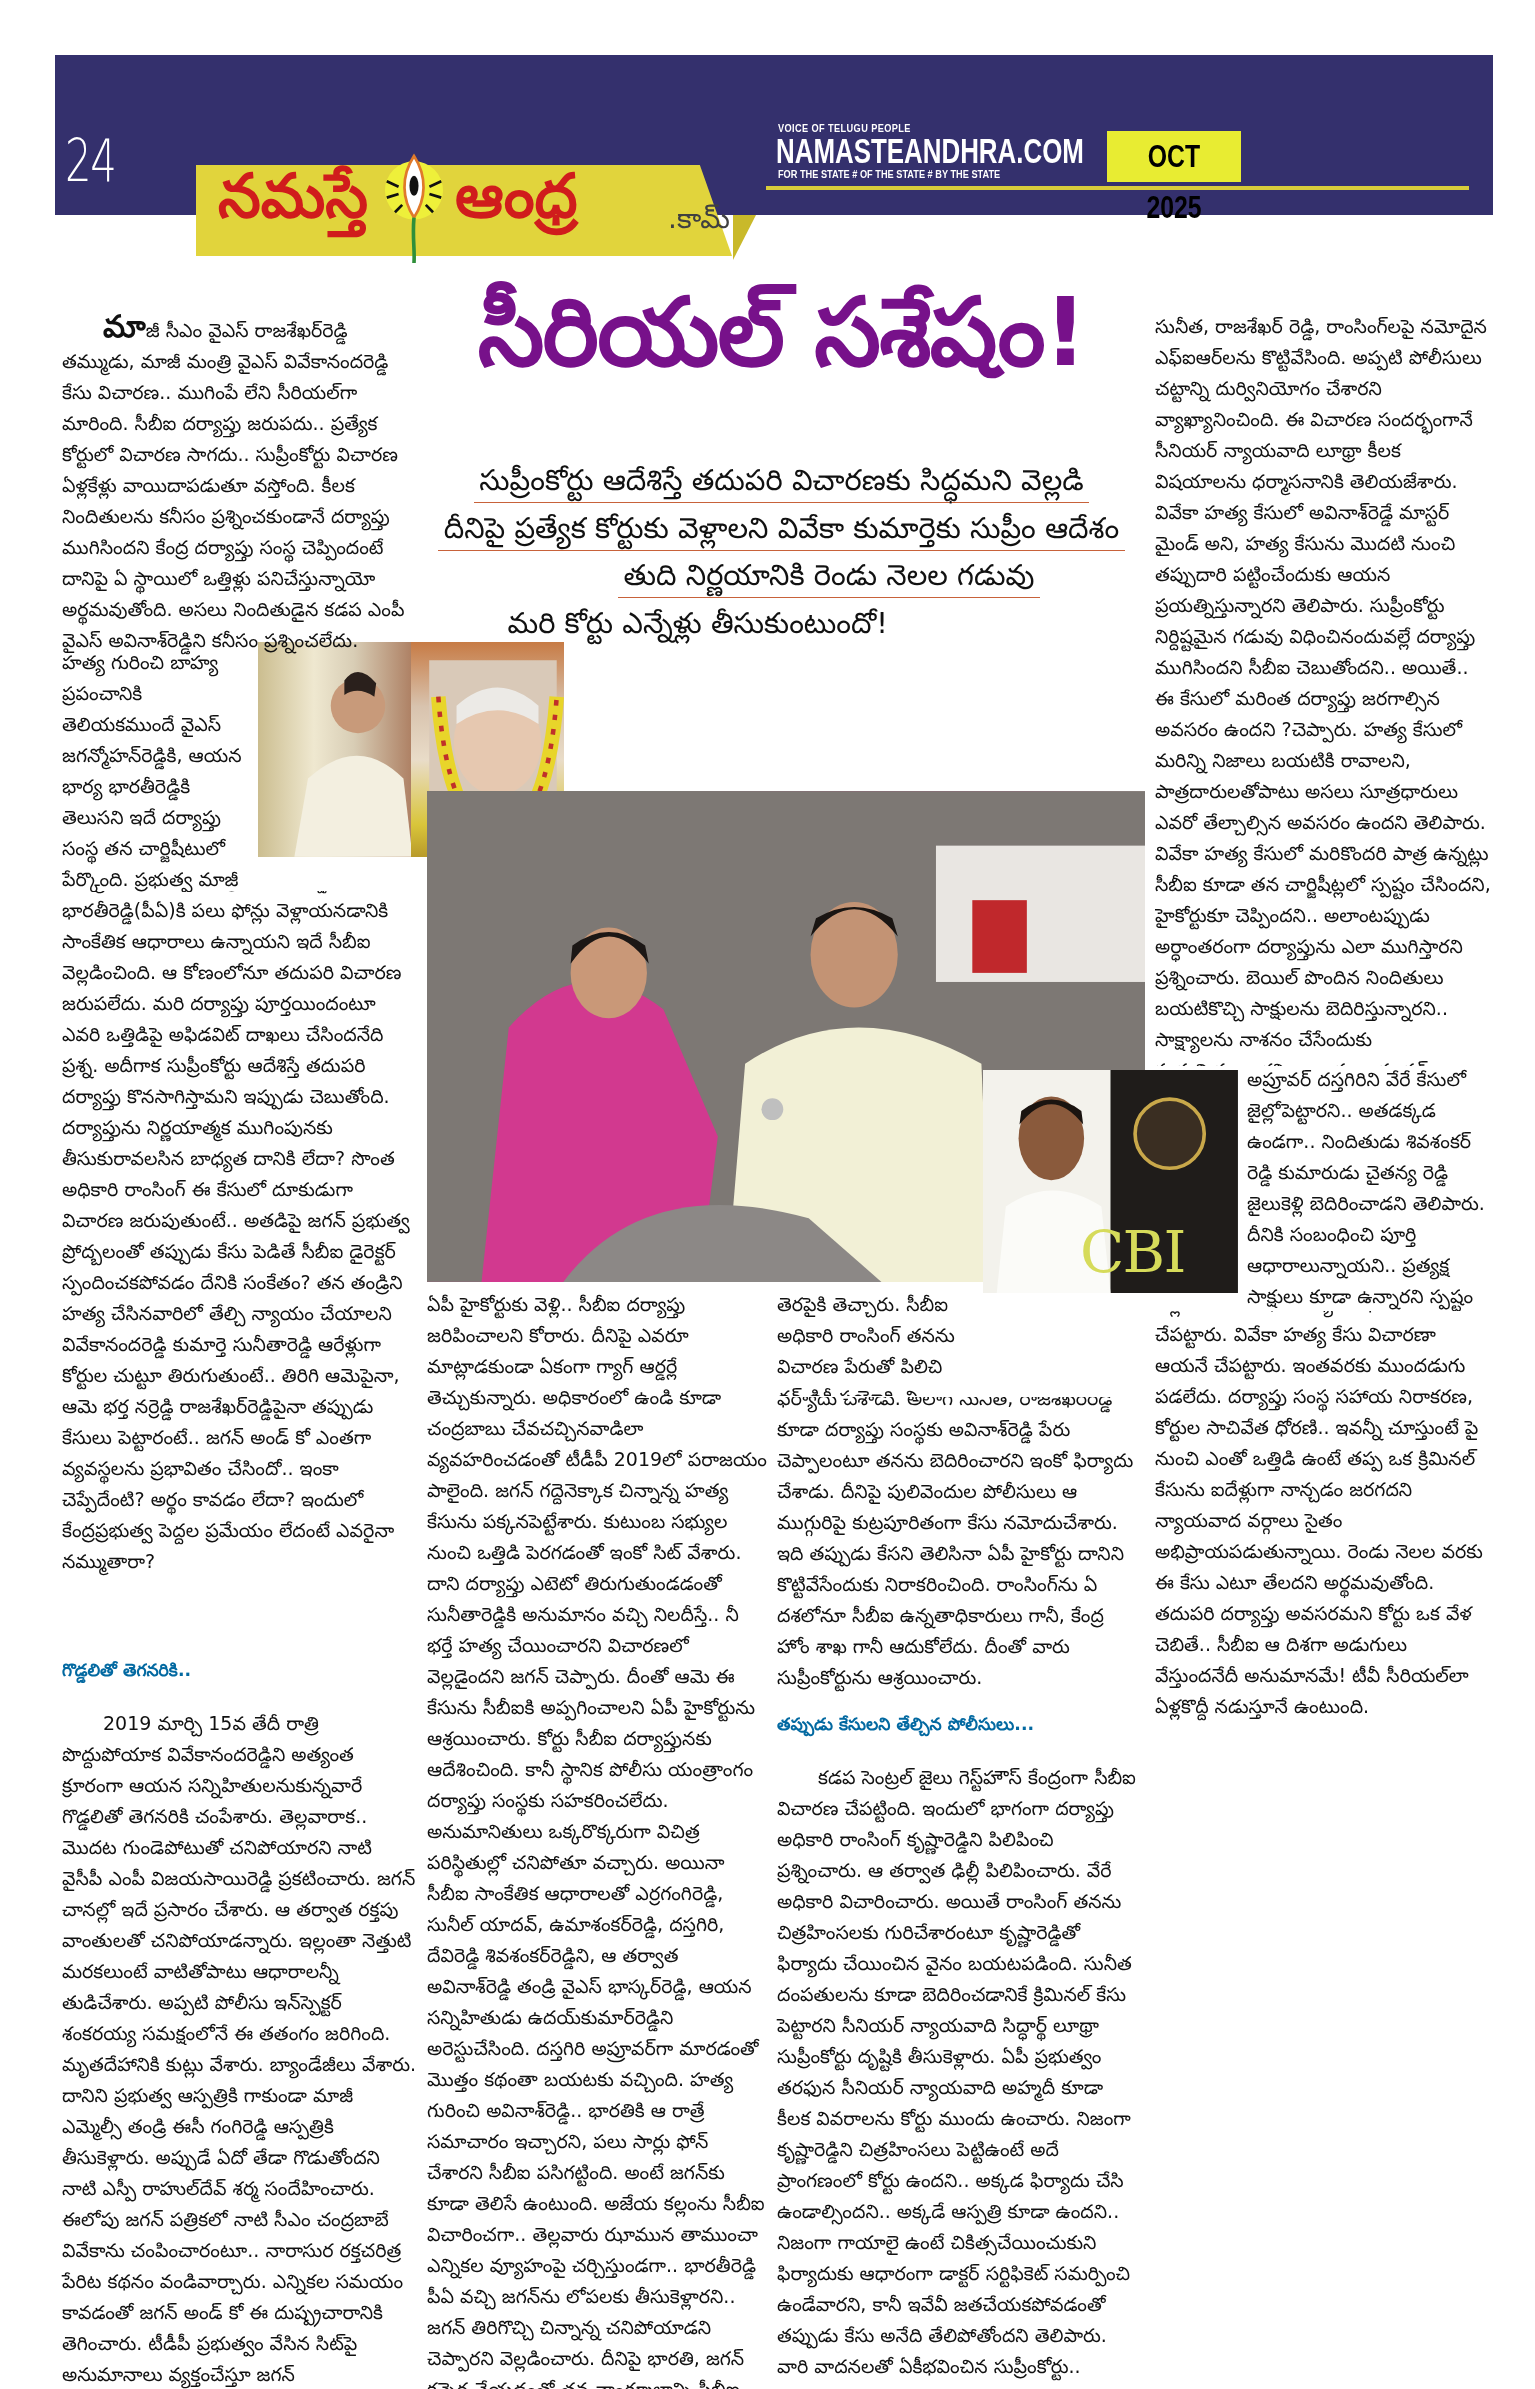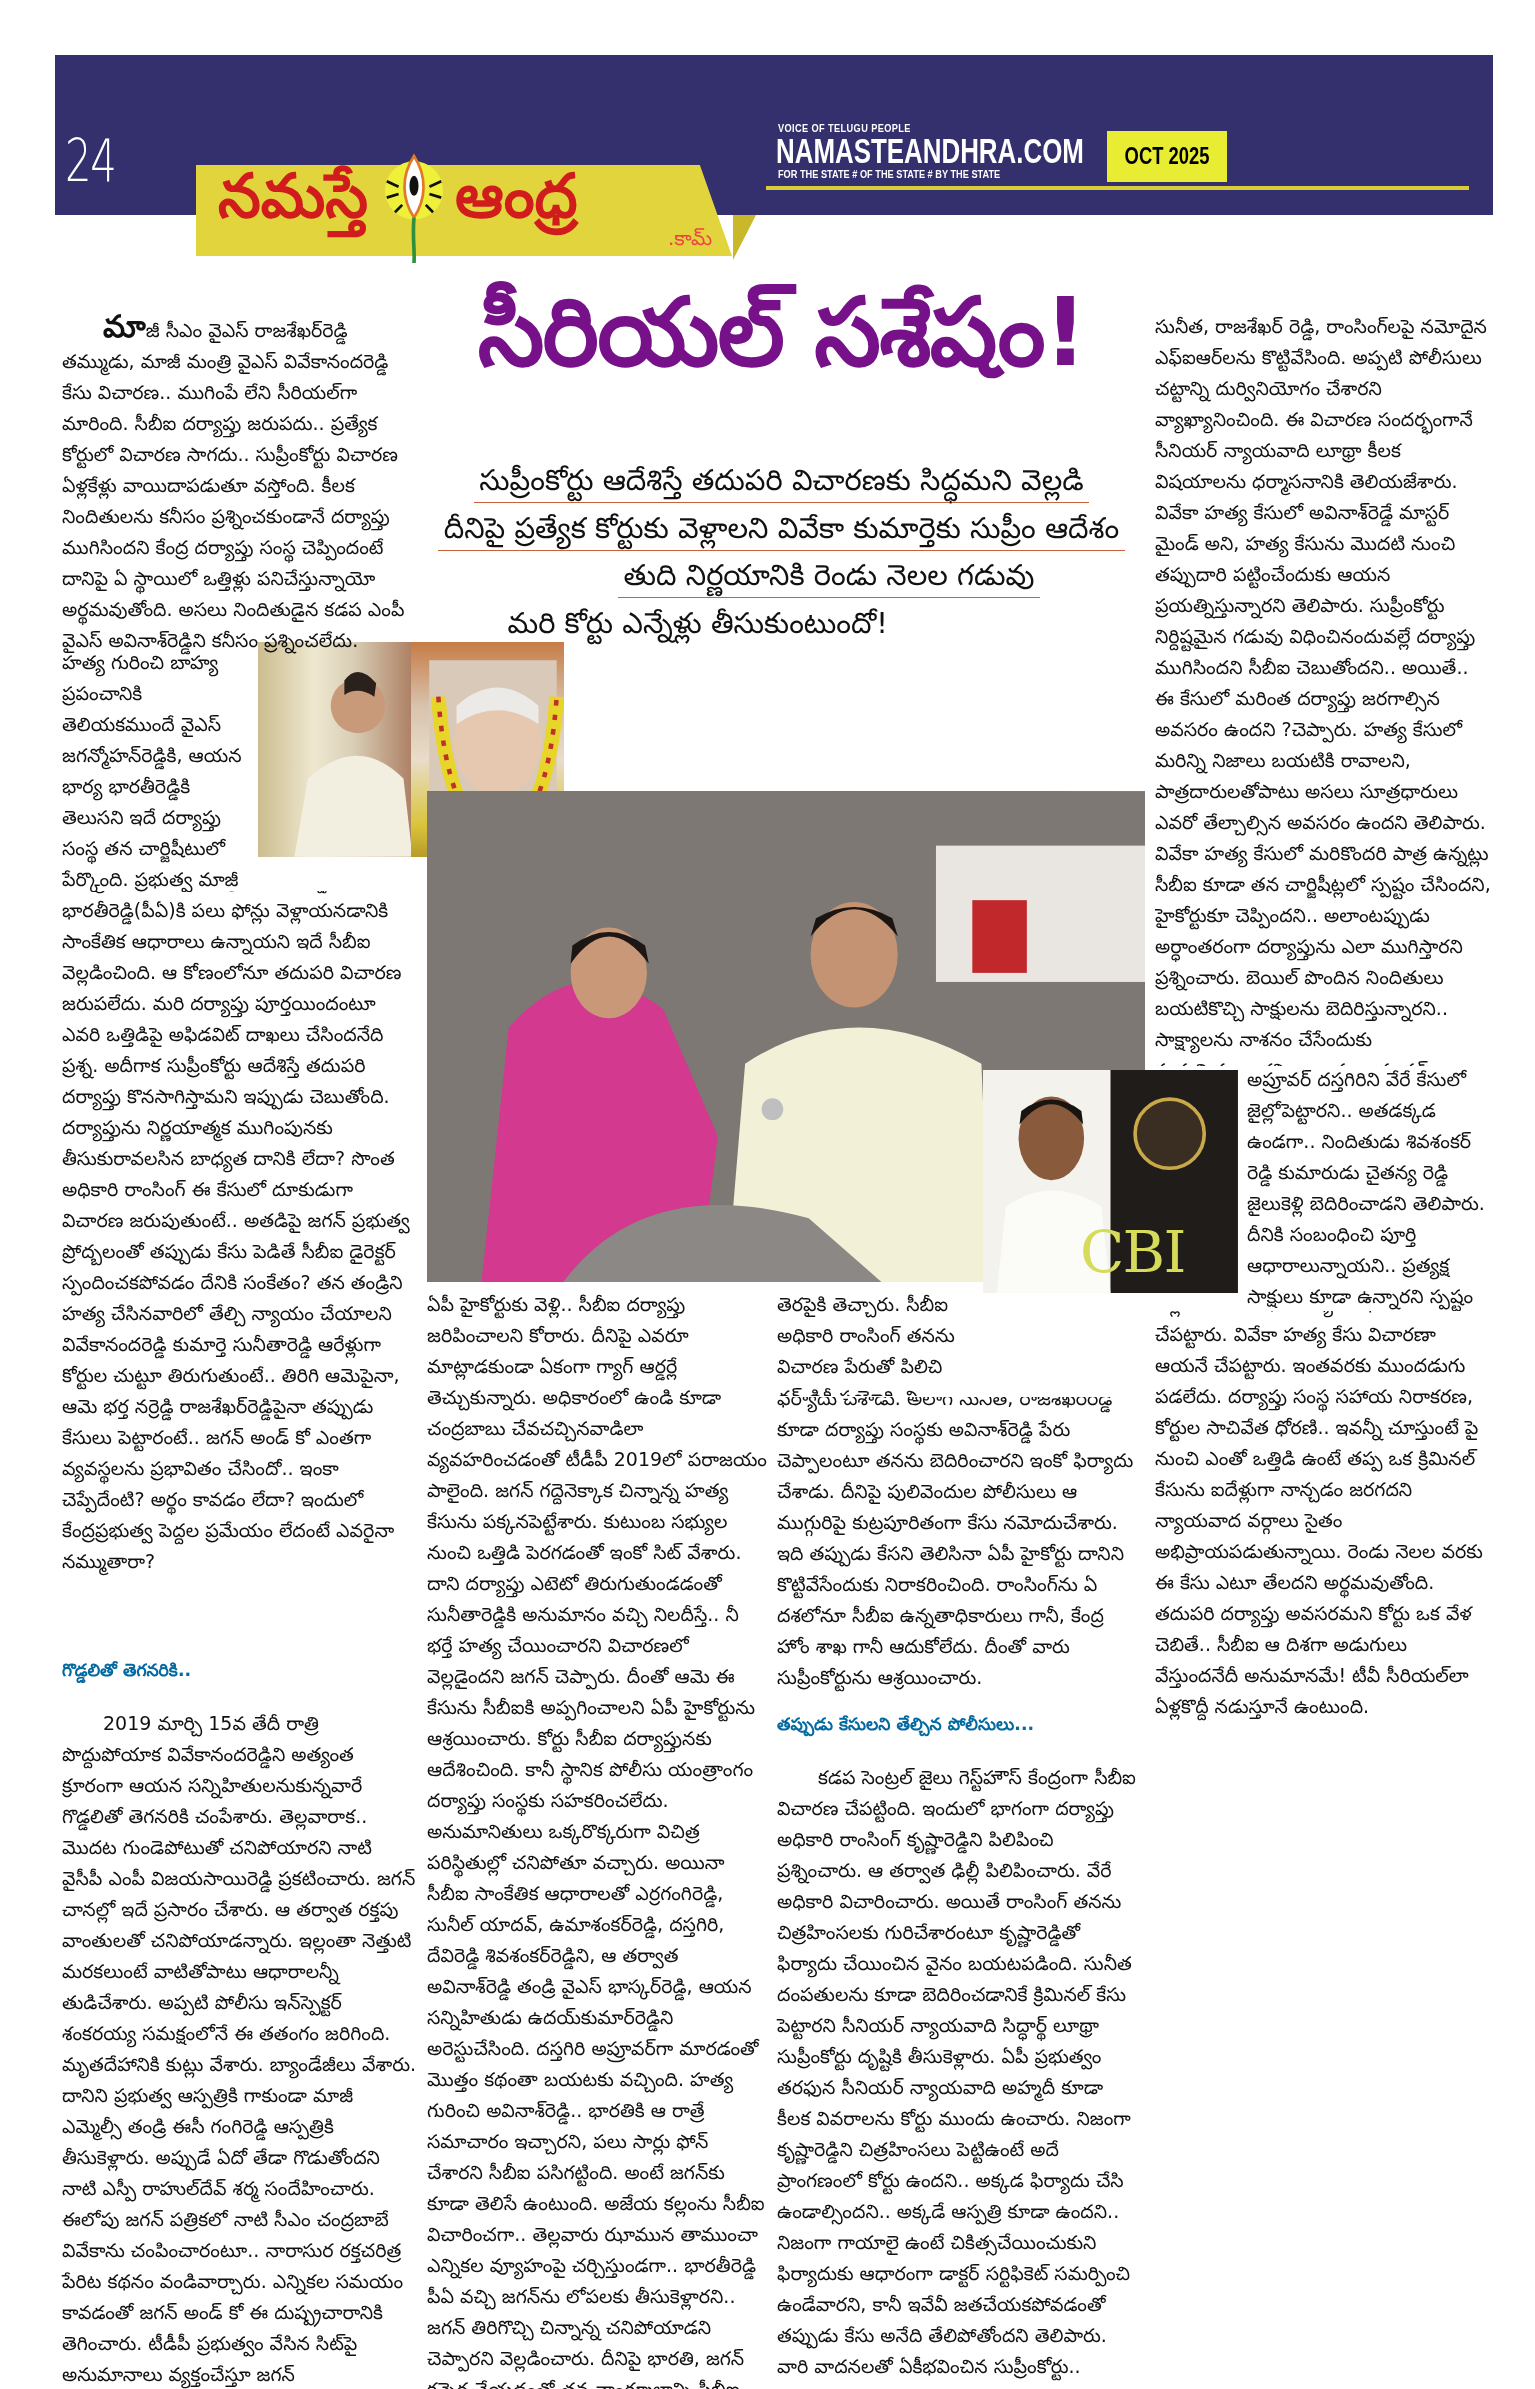--- a/index.html
+++ b/index.html
@@ -5,26 +5,26 @@
   html,body{margin:0;padding:0;background:#ffffff;}
   body{width:1536px;height:2389px;position:relative;overflow:hidden;font-family:"DejaVu Sans",sans-serif;color:#111;}
   .band{position:absolute;left:55px;top:55px;width:1438px;height:160px;background:#34306d;}
   .band-line{position:absolute;left:766px;top:186px;width:703px;height:3.6px;background:#d8cc3a;}
   .page-num{position:absolute;left:65px;top:127px;font-family:"DejaVu Sans",sans-serif;font-weight:200;font-size:58px;color:#fff;letter-spacing:-1.8px;transform:scaleX(0.72);transform-origin:left top;}
   .logo-box{position:absolute;left:196px;top:165px;width:536px;height:91px;background:#e1d43c;clip-path:polygon(0 0,94% 0,100% 100%,0 100%);}
   .logo-flap{position:absolute;left:733px;top:215px;width:0;height:0;border-top:45px solid #c9b92a;border-right:23.6px solid transparent;}
   .logo-text{position:absolute;left:223px;top:155px;font-family:"DejaVu Serif",serif;font-weight:bold;font-size:61px;color:#d01c1c;white-space:nowrap;}
   .logo-left{position:absolute;left:218px;top:160px;}
   .logo-right{position:absolute;left:455px;top:160px;}
-  .logo-com{position:absolute;left:668px;top:202px;font-size:20px;color:#ef4444;font-family:"DejaVu Sans",sans-serif;margin-top:24px;}
+  .logo-com{position:absolute;left:668px;top:202px;font-size:28px;color:#404040;font-family:"DejaVu Sans",sans-serif;}
   .logo-emblem{position:absolute;left:382px;top:145px;width:64px;height:118px;}
   .tagline-small{position:absolute;left:778px;top:121px;font-family:"Liberation Sans",sans-serif;font-weight:bold;font-size:11.8px;color:#fff;transform:scaleX(0.78);transform-origin:left top;letter-spacing:0.5px;}
   .site-name{position:absolute;left:776px;top:131px;font-family:"Liberation Sans",sans-serif;font-weight:bold;font-size:35px;color:#fff;transform:scaleX(0.74);transform-origin:left top;white-space:nowrap;}
   .tagline-bottom{position:absolute;left:778px;top:167px;font-family:"Liberation Sans",sans-serif;font-weight:bold;font-size:11.8px;color:#fff;transform:scaleX(0.78);transform-origin:left top;white-space:nowrap;}
-  .issue-badge{position:absolute;left:1107px;top:131px;width:120px;height:51px;background:#e8ec32;color:#000;font-family:"Liberation Sans",sans-serif;font-weight:bold;font-size:23px;line-height:51px;text-align:center;}
+  .issue-badge{position:absolute;left:1107px;top:131px;width:134px;height:51px;background:#e8ec32;color:#000;font-family:"Liberation Sans",sans-serif;font-weight:bold;font-size:31px;line-height:51px;text-align:center;}
   .issue-badge span{display:inline-block;transform:scaleX(0.8);}
 
   .headline{position:absolute;left:436px;top:273px;width:691px;text-align:center;font-family:"DejaVu Sans",sans-serif;font-weight:bold;font-size:95px;line-height:118px;color:#77118a;letter-spacing:-1.8px;white-space:nowrap;}
   .decks{position:absolute;left:418px;top:459px;width:727px;}
   .deck{font-family:"DejaVu Sans",sans-serif;font-size:29px;line-height:43px;color:#111;text-align:center;white-space:nowrap;border-bottom:1.8px solid #c8623a;margin:0 auto 3.6px auto;width:max-content;padding:0 5.5px;}
   .deck.last{border-bottom:none;}
 
   .col{position:absolute;font-family:"DejaVu Sans",sans-serif;font-size:19px;line-height:31px;color:#111;text-align:left;}
   .col p{margin:0;}
   .col .indent{text-indent:41px;}

